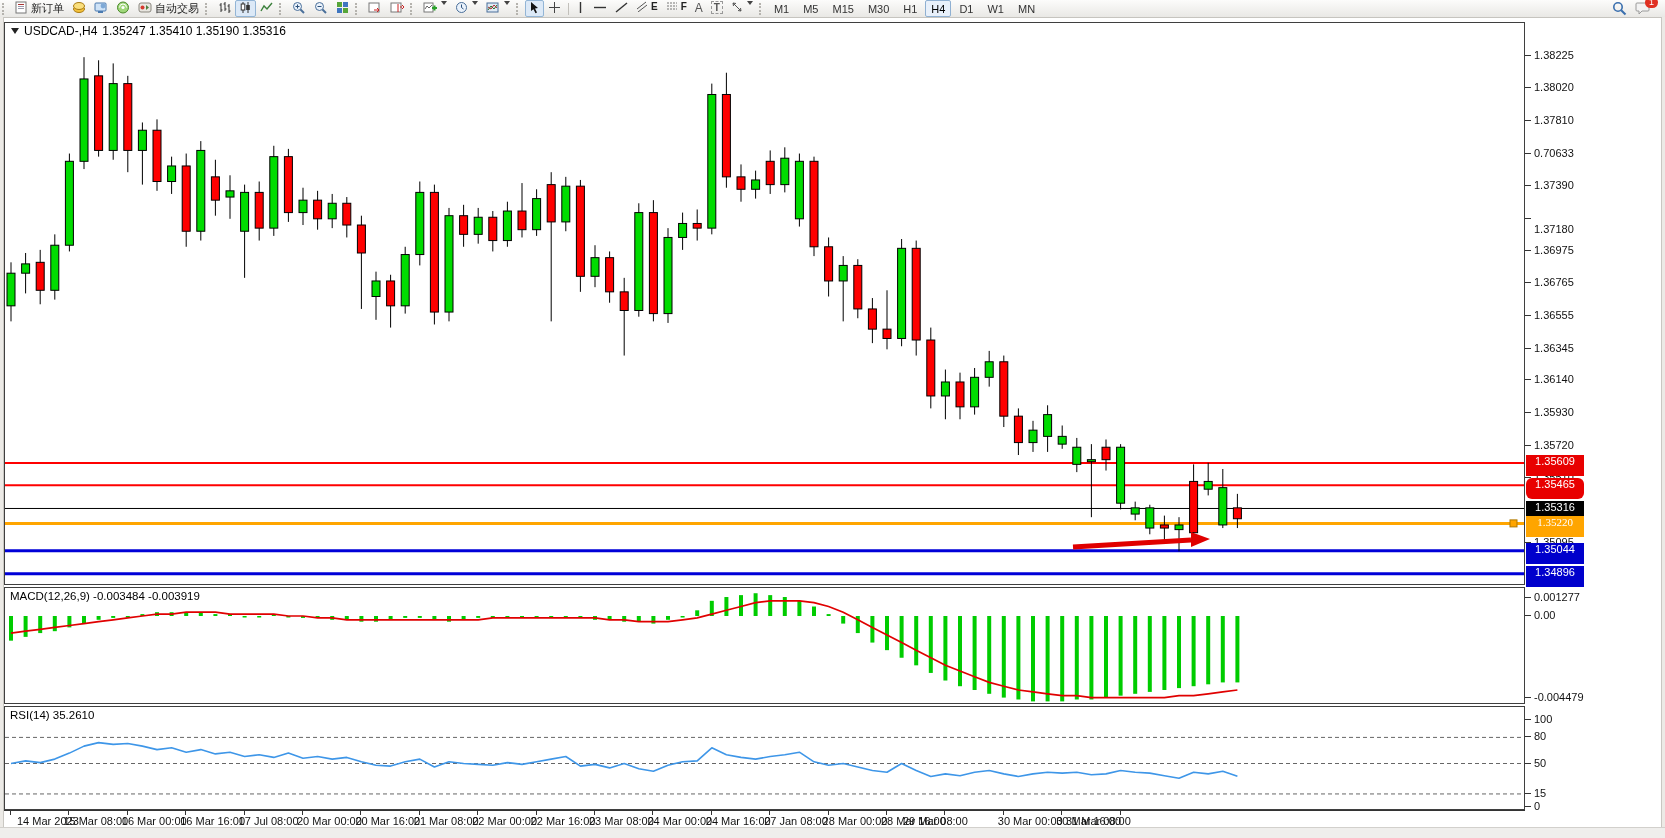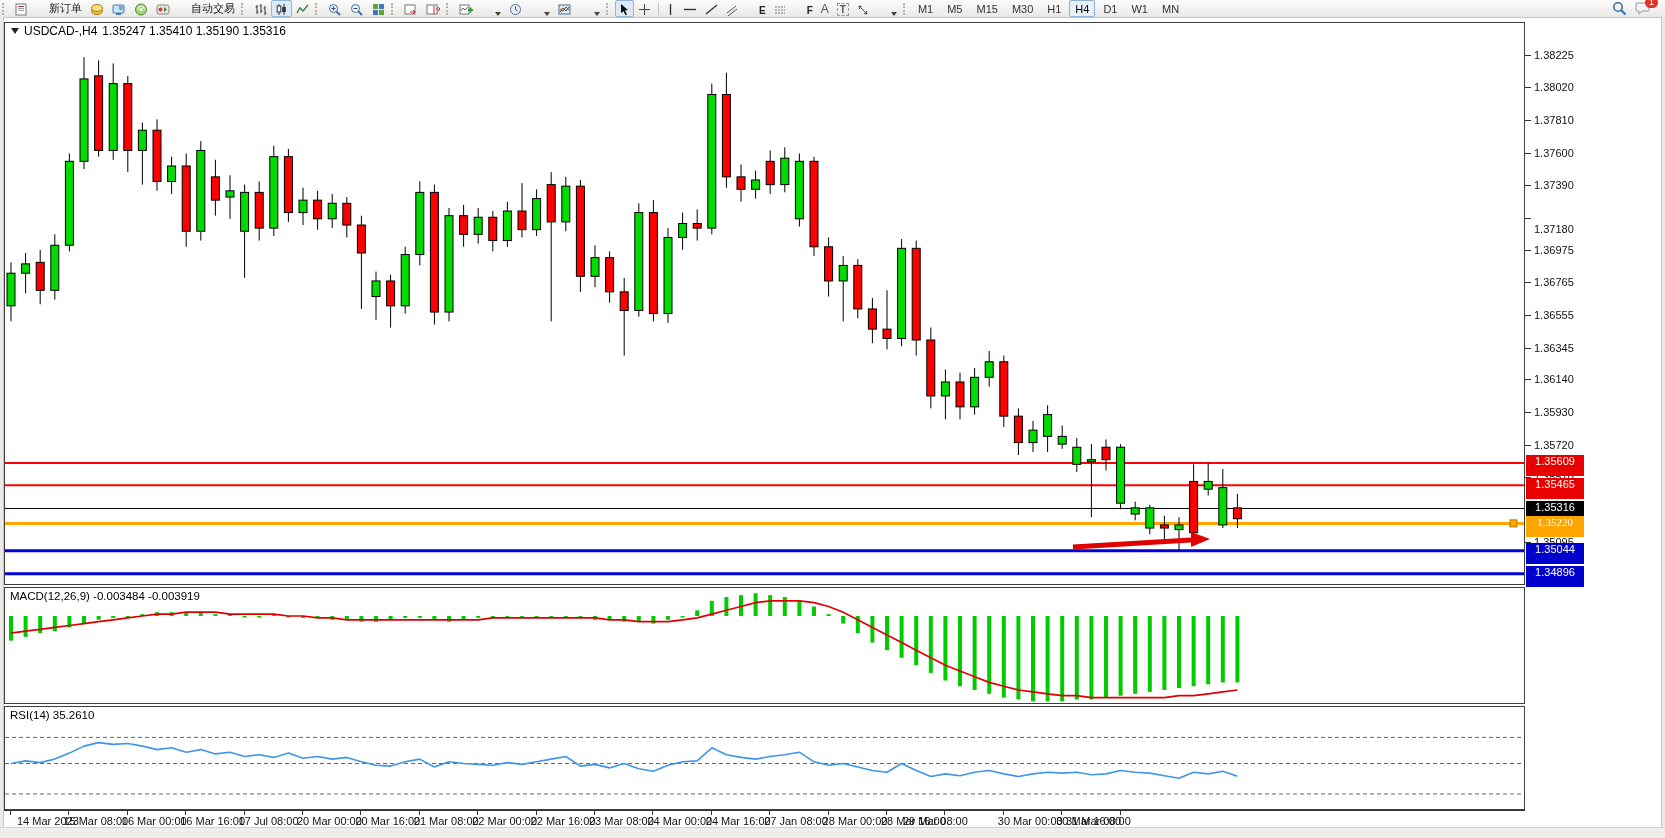--- a/index.html
+++ b/index.html
@@ -5,21 +5,21 @@
   html,body{margin:0;padding:0;background:#d8d5ce;}
   body{width:1665px;height:838px;position:relative;overflow:hidden;
        font-family:"Liberation Sans",sans-serif;-webkit-font-smoothing:antialiased;}
   .app{position:absolute;inset:0;background:#ffffff;}
 
   
   .toolbar{position:absolute;top:0;left:0;right:0;height:17px;
     background:linear-gradient(#fcfcfb,#e9e8e5);border-bottom:1px solid #c6c4bf;
     display:flex;align-items:center;font-size:11px;color:#1a1a1a;white-space:nowrap;overflow:hidden;}
   .grip{width:4px;height:12px;margin:0 3px 0 2px;border-left:2px dotted #b5b3ae;}
-  .tbtn{height:15px;display:inline-flex;align-items:flex-end;gap:21px;padding:0 3px;
+  .tbtn{height:15px;display:inline-flex;align-items:flex-start;gap:3px;padding:0 3px;
         border:1px solid transparent;border-radius:2px;cursor:default;}
   .tbtn.pressed{background:#dcE9f7;border-color:#93b5d6;}
   .caret{width:0;height:0;border-left:3px solid transparent;border-right:3px solid transparent;
          border-top:4px solid #444;margin-left:1px;}
   .tf{padding:0 5px;height:15px;display:inline-flex;align-items:center;border:1px solid transparent;
       border-radius:2px;color:#333;font-size:11px;}
   .tf.active{background:#e8f0fa;border-color:#8fb0d2;color:#000;}
   .tb-right{margin-left:auto;display:flex;align-items:center;gap:8px;padding-right:14px;}
   .chatwrap{position:relative;}
   .badge{position:absolute;top:-4px;right:-7px;min-width:11px;height:11px;border-radius:6px;
@@ -518,21 +518,21 @@
       </svg>
     </div>
   <div class="axis" id="price-axis">
       <div class="tick-mark" style="top: 33.4114px;"></div>
       <div class="tick-label" style="top: 27.4114px;">1.38225</div>
       <div class="tick-mark" style="top: 65.2687px;"></div>
       <div class="tick-label" style="top: 59.2687px;">1.38020</div>
       <div class="tick-mark" style="top: 97.903px;"></div>
       <div class="tick-label" style="top: 91.903px;">1.37810</div>
       <div class="tick-mark" style="top: 130.537px;"></div>
-      <div class="tick-label" style="top: 124.537px;">1.37600</div>
+      <div class="tick-label" style="top: 124.537px;">0.70633</div>
       <div class="tick-mark" style="top: 163.172px;"></div>
       <div class="tick-label" style="top: 157.172px;">1.37390</div>
       <div class="tick-mark" style="top: 195.806px;"></div>
       <div class="tick-label" style="top: 201px;">1.37180</div>
       <div class="tick-mark" style="top: 227.663px;"></div>
       <div class="tick-label" style="top: 221.663px;">1.36975</div>
       <div class="tick-mark" style="top: 260.298px;"></div>
       <div class="tick-label" style="top: 254.298px;">1.36765</div>
       <div class="tick-mark" style="top: 292.932px;"></div>
       <div class="tick-label" style="top: 286.932px;">1.36555</div>
@@ -542,21 +542,21 @@
       <div class="tick-label" style="top: 351.424px;">1.36140</div>
       <div class="tick-mark" style="top: 390.058px;"></div>
       <div class="tick-label" style="top: 384.058px;">1.35930</div>
       <div class="tick-mark" style="top: 422.693px;"></div>
       <div class="tick-label" style="top: 416.693px;">1.35720</div>
       <div class="tick-mark" style="top: 455.327px;"></div>
       <div class="tick-label" style="top: 449.327px;">1.35510</div>
       <div class="tick-mark" style="top: 519.819px;"></div>
       <div class="tick-label" style="top: 513.819px;">1.35095</div>
       <div class="pbadge" style="top: 433.442px; background: rgb(232, 0, 0);">1.35609</div>
-      <div class="pbadge" style="top: 455.82px; background: rgb(232, 0, 0);">1.35465</div>
+      <div class="pbadge" style="top: 455.82px; background: rgb(232, 0, 0); border-radius: 6px;">1.35465</div>
       <div class="pbadge" style="top: 478.975px; background: rgb(0, 0, 0);">1.35316</div>
       <div class="pbadge" style="top: 493.893px; background: rgb(255, 165, 0); font-family: Liberation Serif, serif;">1.35220</div>
       <div class="pbadge" style="top: 521.244px; background: rgb(0, 0, 204);">1.35044</div>
       <div class="pbadge" style="top: 544.243px; background: rgb(0, 0, 204);">1.34896</div>
     </div>
 
   <div class="pane" id="macd-pane">
       <svg width="1519" height="115" viewBox="0 0 1519 115">
         <rect x="4" y="28" width="4" height="24.667931688804558" fill="#00CC00"></rect>
         <rect x="18.6" y="28" width="4" height="20.872865275142317" fill="#00CC00"></rect>
@@ -639,28 +639,48 @@
         <rect x="1142.8" y="28" width="4" height="75.90132827324479" fill="#00CC00"></rect>
         <rect x="1157.3999999999999" y="28" width="4" height="74.00379506641366" fill="#00CC00"></rect>
         <rect x="1172" y="28" width="4" height="72.10626185958255" fill="#00CC00"></rect>
         <rect x="1186.6" y="28" width="4" height="70.20872865275143" fill="#00CC00"></rect>
         <rect x="1201.2" y="28" width="4" height="68.3111954459203" fill="#00CC00"></rect>
         <rect x="1215.8" y="28" width="4" height="66.41366223908919" fill="#00CC00"></rect>
         <rect x="1230.3999999999999" y="28" width="4" height="66.41366223908919" fill="#00CC00"></rect>
         <polyline points="6,45.1 20.6,43.2 35.2,41.3 49.8,39.4 64.4,37.5 79,35.6 93.6,33.7 108.2,31.8 122.8,29.9 137.4,28.0 152,26.1 166.6,26.1 181.2,24.2 195.79999999999998,24.2 210.4,24.2 225,26.1 239.6,26.1 254.2,26.1 268.8,26.1 283.4,28.0 298,28.0 312.59999999999997,29.9 327.2,29.9 341.8,31.8 356.4,31.8 371,31.8 385.59999999999997,31.8 400.2,31.8 414.8,31.8 429.4,31.8 444,31.8 458.59999999999997,31.8 473.2,31.8 487.8,29.9 502.4,29.9 517,29.9 531.6,29.9 546.1999999999999,29.9 560.8,29.9 575.4,29.9 590,29.9 604.6,31.8 619.1999999999999,31.8 633.8,33.7 648.4,33.7 663,33.7 677.6,31.8 692.1999999999999,29.9 706.8,26.1 721.4,22.3 736,18.5 750.6,14.7 765.1999999999999,12.8 779.8,12.8 794.4,12.8 809,14.7 823.6,18.5 838.1999999999999,24.2 852.8,31.8 867.4,39.4 882,47.0 896.6,54.6 911.1999999999999,62.2 925.8,69.7 940.4,77.3 955,83.0 969.6,88.7 984.1999999999999,94.4 998.8,98.2 1013.4,102.0 1028,103.9 1042.6,105.8 1057.2,107.7 1071.8,107.7 1086.3999999999999,109.6 1101,109.6 1115.6,109.6 1130.2,109.6 1144.8,109.6 1159.3999999999999,109.6 1174,107.7 1188.6,107.7 1203.2,105.8 1217.8,103.9 1232.3999999999999,102.0" fill="none" stroke="#E00000" stroke-width="1.7"></polyline>
       </svg>
     </div>
+  <div class="axis" id="macd-axis">
+      <div class="tick-mark" style="top: 10px;"></div>
+      <div class="tick-label" style="top: 4px;">0.001277</div>
+      <div class="tick-mark" style="top: 28px;"></div>
+      <div class="tick-label" style="top: 22px;">0.00</div>
+      <div class="tick-mark" style="top: 110px;"></div>
+      <div class="tick-label" style="top: 104px;">-0.004479</div>
+    </div>
 
   <div class="pane" id="rsi-pane">
       <svg width="1519" height="102" viewBox="0 0 1519 102">
         <line x1="0" y1="30.400000000000006" x2="1519" y2="30.400000000000006" stroke="#666" stroke-width="1" stroke-dasharray="4,3"></line>
         <line x1="0" y1="56.5" x2="1519" y2="56.5" stroke="#666" stroke-width="1" stroke-dasharray="4,3"></line>
         <line x1="0" y1="86.95" x2="1519" y2="86.95" stroke="#666" stroke-width="1" stroke-dasharray="4,3"></line>
         <polyline points="6,56.5 20.6,53.9 35.2,55.6 49.8,52.1 64.4,46.1 79,39.1 93.6,35.6 108.2,37.4 122.8,36.5 137.4,39.1 152,42.6 166.6,40.8 181.2,45.2 195.79999999999998,42.6 210.4,46.9 225,45.2 239.6,49.5 254.2,47.8 268.8,50.4 283.4,46.1 298,51.3 312.59999999999997,49.5 327.2,52.1 341.8,50.4 356.4,54.8 371,58.2 385.59999999999997,59.1 400.2,54.8 414.8,52.1 429.4,60.0 444,54.8 458.59999999999997,56.5 473.2,57.4 487.8,58.2 502.4,55.6 517,57.4 531.6,54.8 546.1999999999999,52.1 560.8,49.5 575.4,59.1 590,57.4 604.6,60.9 619.1999999999999,56.5 633.8,61.7 648.4,64.3 663,58.2 677.6,54.8 692.1999999999999,53.9 706.8,40.8 721.4,47.8 736,50.4 750.6,52.1 765.1999999999999,49.5 779.8,47.8 794.4,45.2 809,54.8 823.6,58.2 838.1999999999999,56.5 852.8,60.0 867.4,63.5 882,65.2 896.6,56.5 911.1999999999999,63.5 925.8,69.5 940.4,66.9 955,68.7 969.6,65.2 984.1999999999999,63.5 998.8,66.9 1013.4,69.5 1028,66.9 1042.6,65.2 1057.2,66.1 1071.8,65.2 1086.3999999999999,67.8 1101,66.9 1115.6,63.5 1130.2,65.2 1144.8,66.1 1159.3999999999999,68.7 1174,71.3 1188.6,65.2 1203.2,66.9 1217.8,64.3 1232.3999999999999,69.3" fill="none" stroke="#3E96E8" stroke-width="1.6" stroke-linejoin="round"></polyline>
       </svg>
+    </div>
+  <div class="axis" id="rsi-axis">
+      <div class="tick-mark" style="top: 13px;"></div>
+      <div class="tick-label" style="top: 7px;">100</div>
+      <div class="tick-mark" style="top: 30px;"></div>
+      <div class="tick-label" style="top: 24px;">80</div>
+      <div class="tick-mark" style="top: 57px;"></div>
+      <div class="tick-label" style="top: 51px;">50</div>
+      <div class="tick-mark" style="top: 87px;"></div>
+      <div class="tick-label" style="top: 81px;">15</div>
+      <div class="tick-mark" style="top: 100px;"></div>
+      <div class="tick-label" style="top: 94px;">0</div>
     </div>
 
   <div id="time-axis">
       <div class="t-tick" style="left: 6px;"></div>
       <div class="t-label" style="left: 13px;">14 Mar 2023</div>
       <div class="t-tick" style="left: 64.4px;"></div>
       <div class="t-label" style="left: 59.4px;">15 Mar 08:00</div>
       <div class="t-tick" style="left: 122.8px;"></div>
       <div class="t-label" style="left: 117.8px;">16 Mar 00:00</div>
       <div class="t-tick" style="left: 181.2px;"></div>

